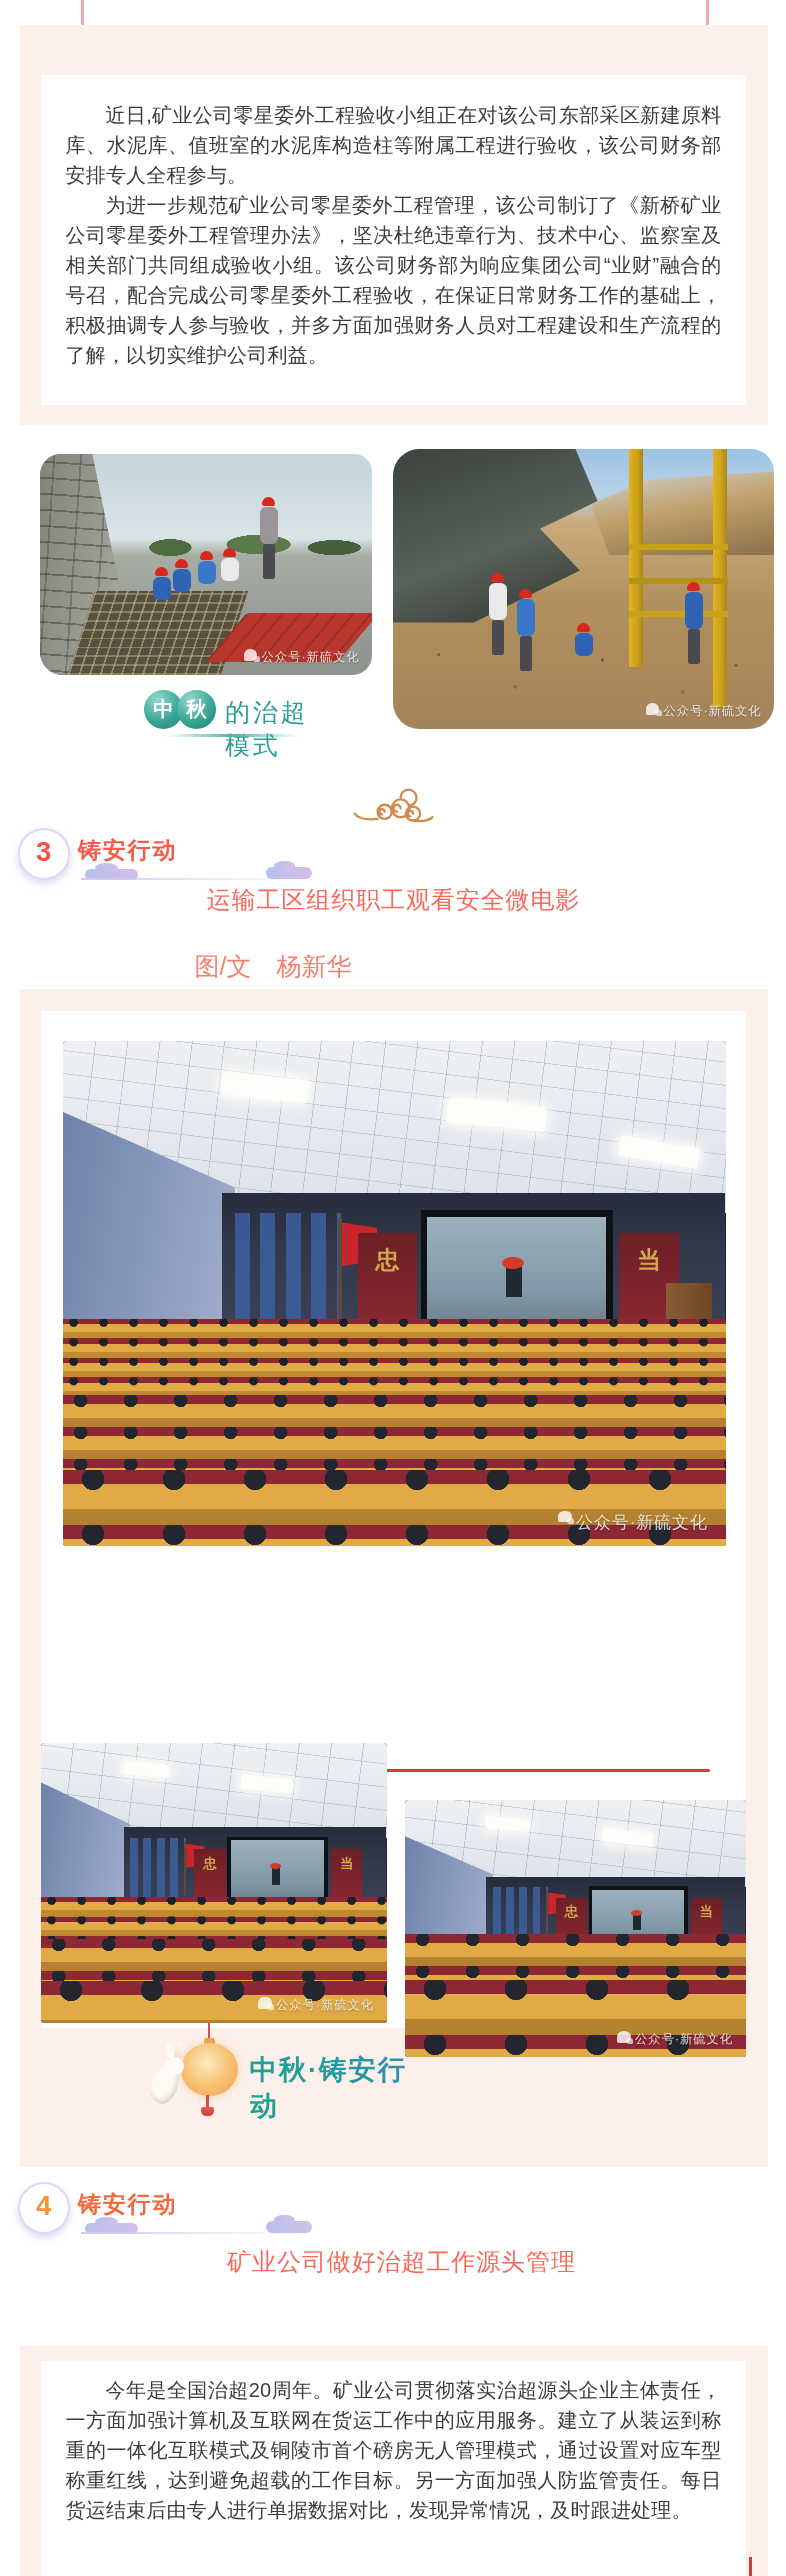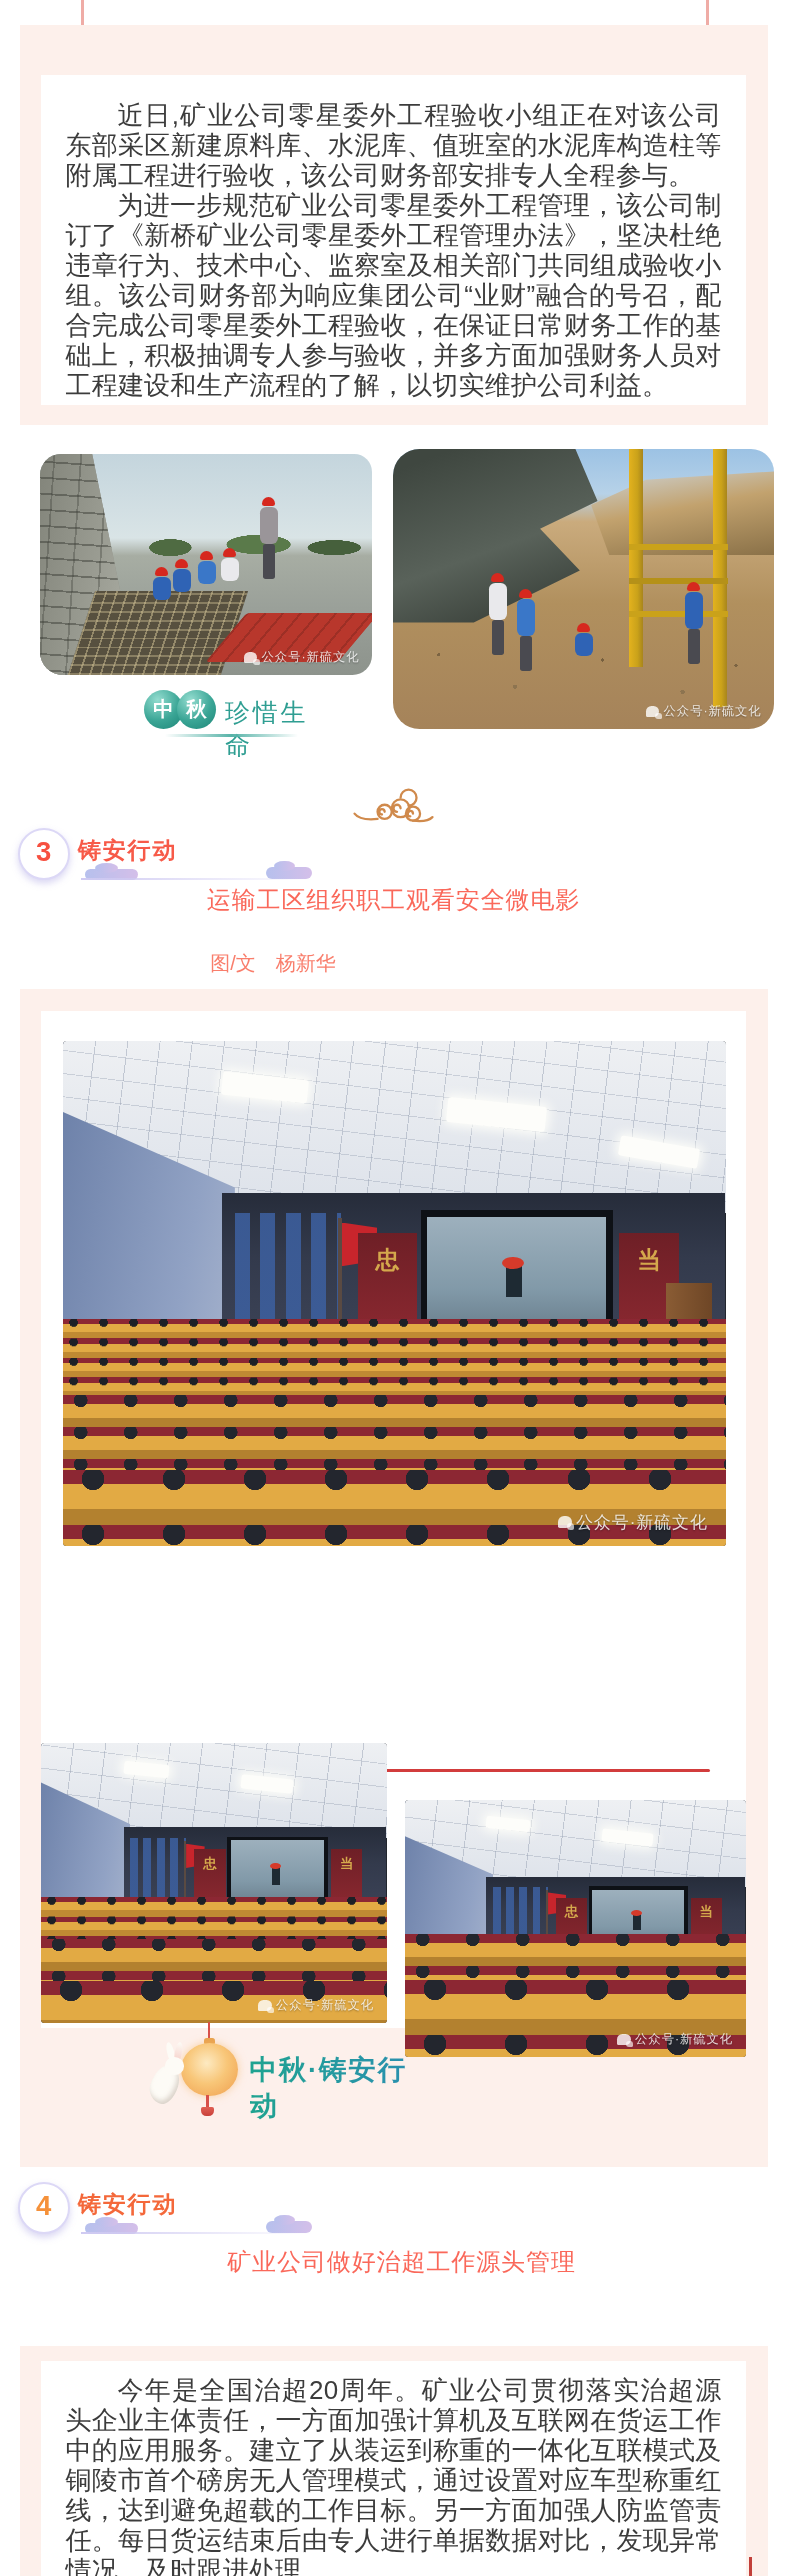--- a/index.html
+++ b/index.html
@@ -15,21 +15,21 @@
   .panel{position:absolute;left:19.5px;width:748px;background:var(--panel-pink,#fdf0eb);}
   .panel-a{top:25px;height:400px;}
   .panel-b{top:989px;height:1178px;}
   .panel-c{top:2346px;height:286px;}
   .card{position:absolute;background:#ffffff;}
   .card-a{left:21px;top:50px;width:705px;height:330px;}
   .card-b{left:21px;top:22px;width:705px;height:1017px;}
   .card-c{left:21px;top:15px;width:705px;height:215px;}
 
   
-  .body-text{margin:0;font-size:26px;line-height:30px;color:#3c3c3c;
+  .body-text{margin:0;font-size:20px;line-height:30px;color:#3c3c3c;
              text-align:justify;text-indent:2em;letter-spacing:0.2px;}
   .text-a{position:absolute;left:25px;top:25px;width:656px;}
   .para-b{position:absolute;left:46px;top:566px;width:656px;}
   .text-c{position:absolute;left:25px;top:14px;width:656px;}
 
   
   .photo-row{position:absolute;left:0;top:425px;width:787px;height:403px;background:#fff;}
   .photo{position:absolute;overflow:hidden;}
   .photo-l1{left:40px;top:29px;width:332px;height:221px;border-radius:21px 17.7px 19.5px 23px;}
   .photo-r1{left:393px;top:24px;width:381px;height:280px;border-radius:26.6px 23px 25px 26.6px;}
@@ -123,21 +123,21 @@
   .sh3 .badge-label{color:#f75a48;} .sh4 .badge-label{color:#f4683a;}
   .bcloud{position:absolute;border-radius:10.6px;background:linear-gradient(90deg,#aab6ea,#cdb4e6);opacity:.85;}
   .bcloud:before{content:"";position:absolute;left:18%;top:-6.2px;width:45%;height:10.6px;border-radius:50%;background:inherit;}
   .bcloud1{left:85px;top:41px;width:53px;height:10.6px;}
   .bcloud2{left:266px;top:39px;width:46px;height:11.5px;}
   .bcloud-line{position:absolute;left:81px;top:50px;width:232px;height:1.8px;
         background:linear-gradient(90deg,#cfcaf2,rgba(207,202,242,0));}
   .sec-title{position:absolute;left:0;top:56px;width:787px;text-align:center;
         font-size:24px;font-weight:500;color:var(--title-red,#fa685a);letter-spacing:0.9px;}
   .sec-byline{position:absolute;left:0;top:122px;width:633px;text-align:center;padding-right:87px;
-        box-sizing:border-box;font-size:20px;color:var(--byline-red,#f97e6c);}
+        box-sizing:border-box;font-size:25px;color:var(--byline-red,#f97e6c);}
 
   
   .hall{background:#22262e;}
   .hall-big{left:43px;top:52px;width:663px;height:505px;font-size:26.6px;border-radius:3.5px;}
   .hall-left{left:21px;top:754px;width:346px;height:280px;font-size:15px;border-radius:3.5px;}
   .hall-right{left:385px;top:811px;width:341px;height:257px;font-size:15px;border-radius:3.5px;}
   .hl{position:absolute;}
   .h-ceiling{left:0;top:0;width:100%;height:34%;
       background:linear-gradient(180deg,#eef0f3 0%,#dde2ea 100%);}
   .h-ceiling:after{content:"";position:absolute;inset:0;
@@ -175,21 +175,21 @@
                  repeating-linear-gradient(180deg,#8c2733 0 5.3px,#e2aa44 5.3px 13.3px,#c08a33 13.3px 19.5px);}
   .seats-mid{top:70%;height:15%;
       background:radial-gradient(circle 7px at 17.7px 5.3px,#23262e 96%,transparent) 0 0/50px 32px repeat,
                  repeating-linear-gradient(180deg,#8c2733 0 8.9px,#e2aa44 8.9px 23px,#b3812f 23px 32px);}
   .seats-near{top:85%;height:15%;
       background:radial-gradient(circle 11.5px at 30px 8.9px,#23262e 96%,transparent) 0 0/81px 55px repeat,
                  repeating-linear-gradient(180deg,#8c2733 0 14px,#e2aa44 14px 39px,#b3812f 39px 55px);}
 
   
   .red-line{position:absolute;left:353px;top:780px;width:337px;height:2.7px;background:#d23c3c;border-radius:1.8px;}
-  .watermark{position:absolute;right:12.4px;bottom:8.9px;display:flex;align-items:center;gap:4.4px;
+  .watermark{position:absolute;right:12.4px;bottom:8.9px;display:flex;align-items:flex-start;gap:4.4px;
       color:rgba(255,255,255,.82);font-size:12.4px;letter-spacing:0.9px;text-shadow:0 0.9px 1.8px rgba(0,0,0,.35);}
   .hall-big .watermark{font-size:17px;right:17.7px;bottom:12.4px;}
   .wm-icon{display:inline-block;width:13.3px;height:11.5px;border-radius:6.2px 6.2px 6.2px 1.8px;background:rgba(255,255,255,.8);position:relative;}
   .wm-icon:after{content:"";position:absolute;right:-2.7px;bottom:-1.8px;width:7px;height:6.2px;border-radius:3.5px 3.5px 1.8px 3.5px;background:rgba(255,255,255,.65);}
 </style>
 </head>
 <body>
 
 <div class="page">
 
@@ -271,21 +271,21 @@
       </div>
       <div class="watermark">
         <span class="wm-icon"></span>
         <span>公众号·新硫文化</span>
       </div>
     </div>
 
     <div class="fest-small">
       <span class="fs-c fs-c1">中</span>
       <span class="fs-c fs-c2">秋</span>
-      <span class="fs-text">珍惜生命</span>
+      <span class="fs-text">的治超模式</span>
       <div class="fs-underline"></div>
     </div>
 
     <svg class="cloud-divider" viewBox="0 0 96 56">
       <g fill="none" stroke="#d08a4c" stroke-width="2.6" stroke-linecap="round">
         <path d="M46 34 a10 10 0 1 1 10 10 a10 10 0 0 1 -10 -10 m10 0 a4 4 0 1 0 -4 4"></path>
         <path d="M30 38 a8 8 0 1 1 8 8 a8 8 0 0 1 -8 -8 m8 0 a3 3 0 1 0 -3 3"></path>
         <path d="M62 40 a8 8 0 1 1 8 8 a8 8 0 0 1 -8 -8 m8 0 a3 3 0 1 0 -3 3"></path>
         <path d="M56 22 a9 9 0 1 1 9 9"></path>
         <path d="M30 46 Q10 48 4 40"></path>

